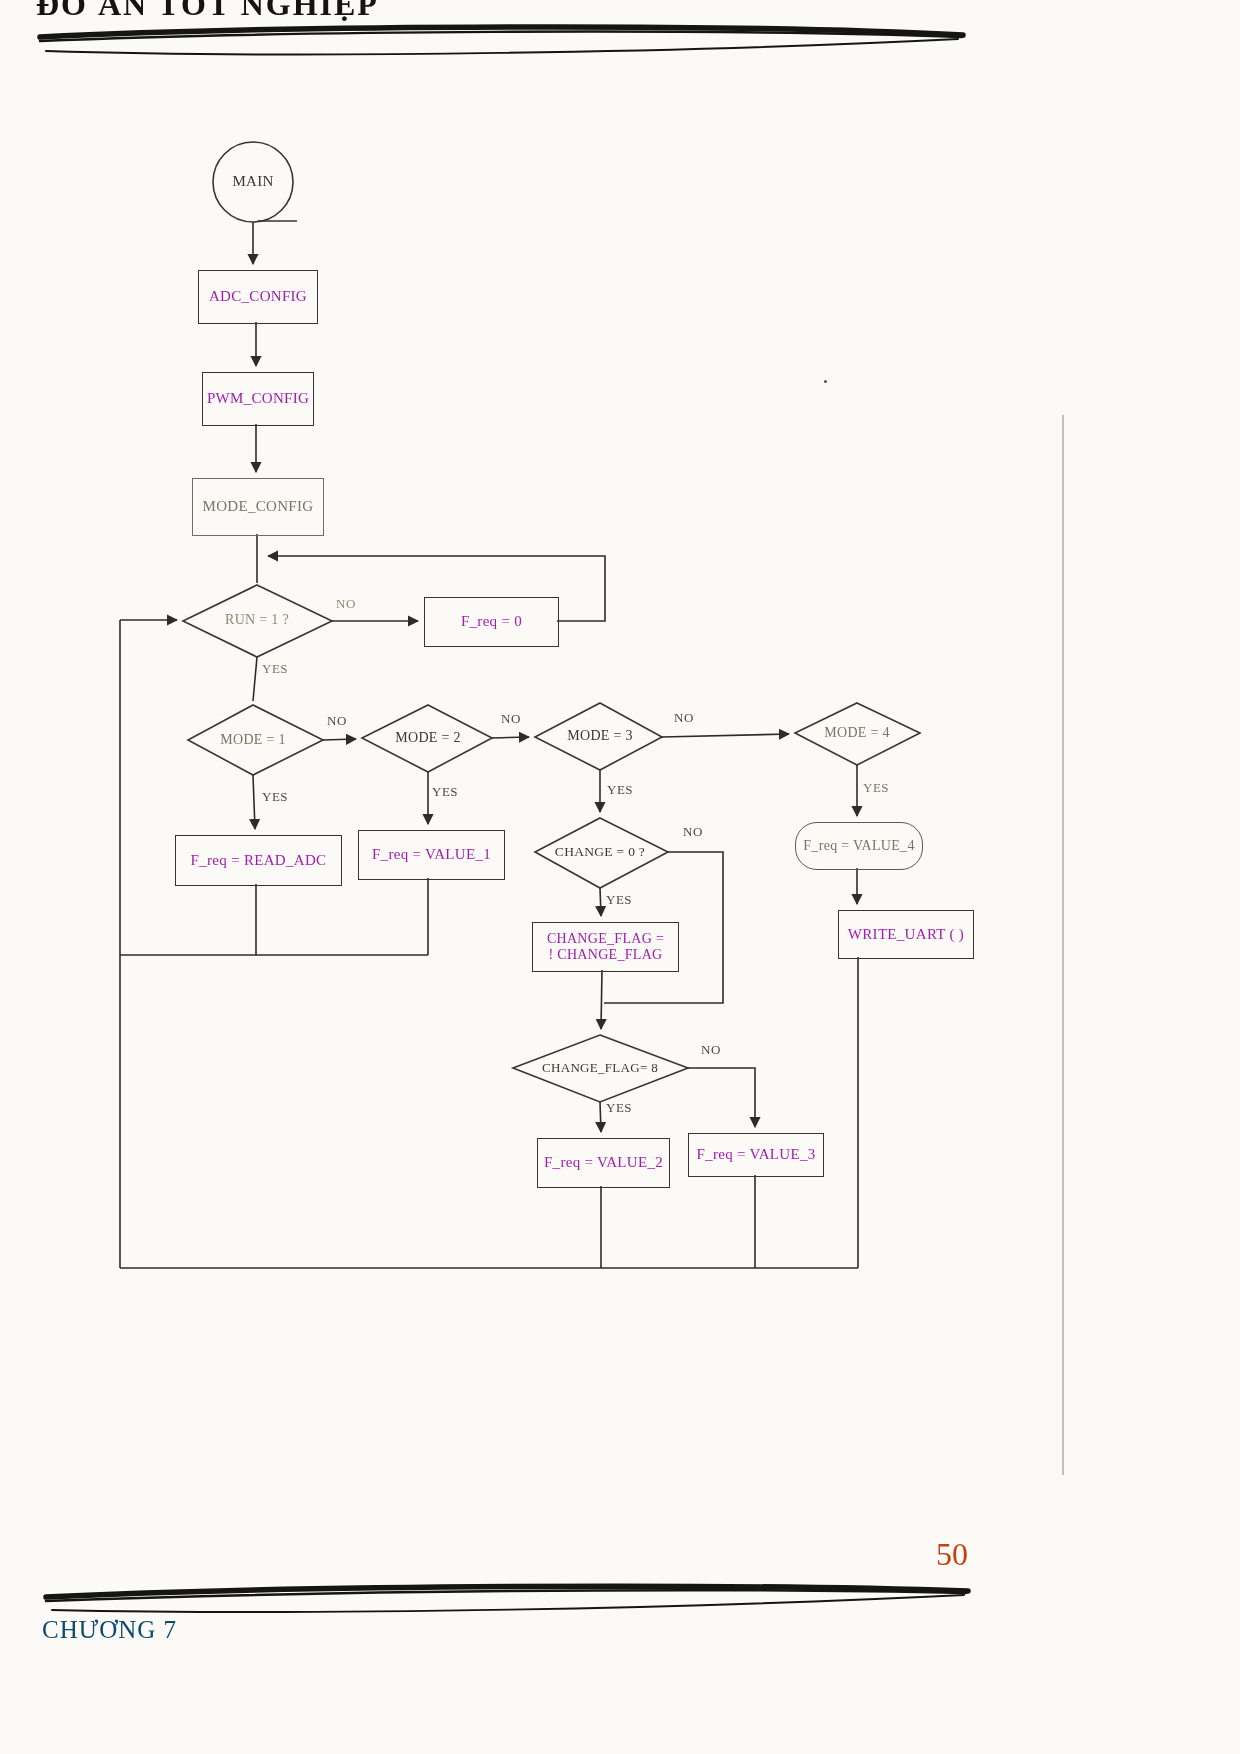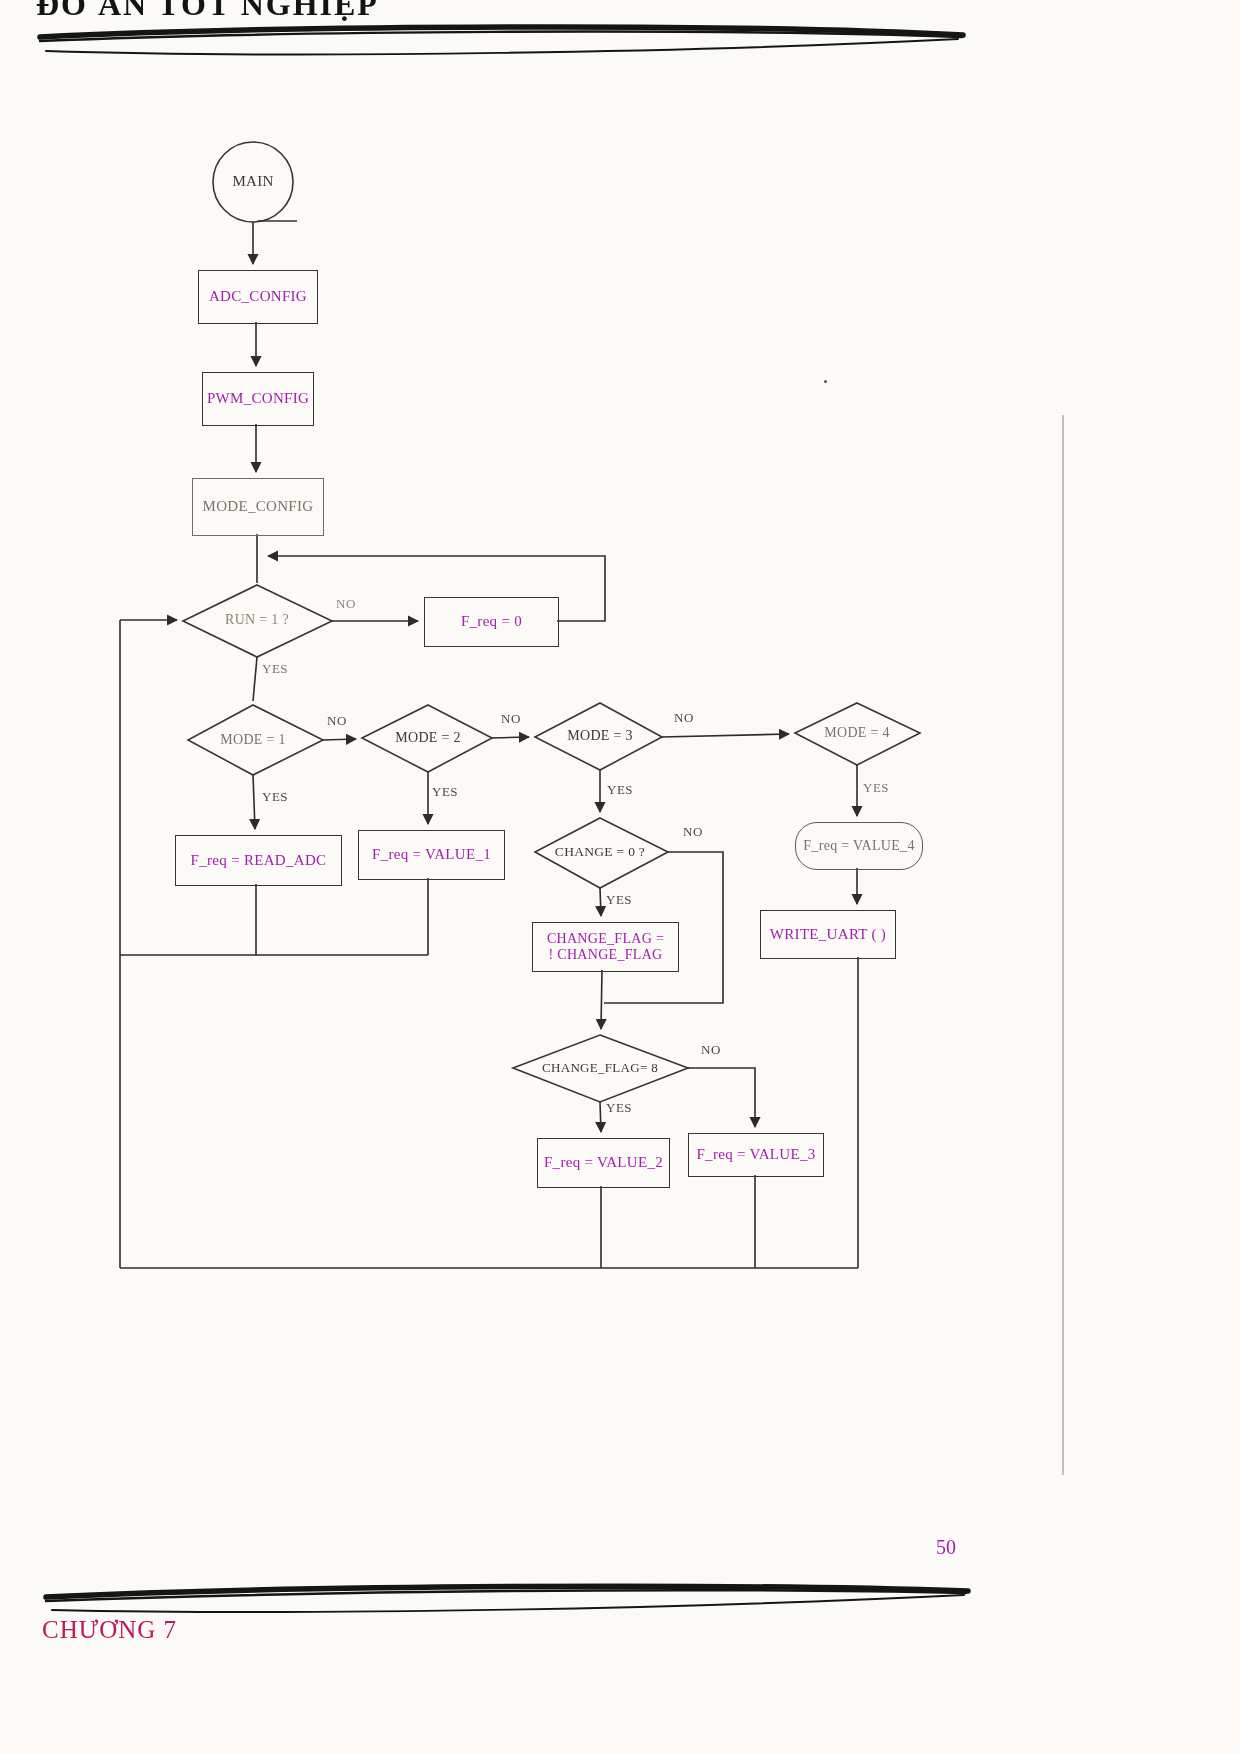--- a/index.html
+++ b/index.html
@@ -33,25 +33,25 @@
   .hdr{
     position:absolute;left:36px;top:-14px;
     font-size:32px;font-weight:bold;letter-spacing:2px;color:#141412;
   }
   .sect{
     position:absolute;left:34px;top:66px;
     font-size:25px;font-weight:bold;color:#1b1a17;letter-spacing:0.5px;
   }
   .chap{
     position:absolute;left:42px;top:1616px;
-    font-size:25px;color:#be185d;letter-spacing:1px;
+    font-size:25px;color:#0c4a6e;letter-spacing:1px;
   }
   .pgnum{
     position:absolute;left:936px;top:1536px;
-    font-size:20px;color:#a21caf;text-align:center;
+    font-size:32px;color:#c2410c;text-align:center;
   }
   .speck{position:absolute;width:3px;height:3px;border-radius:50%;background:#55524a;}
   svg{position:absolute;left:0;top:0;}
 </style>
 </head>
 <body>
 
 <div id="page">
 
   <svg width="1240" height="1754" viewBox="0 0 1240 1754">
@@ -143,21 +143,21 @@
     <span>CHANGE_FLAG =</span>
     <span>! CHANGE_FLAG</span>
   </div>
 
   <div class="box" style="left:537px;top:1138px;width:131px;height:48px;">F_req = VALUE_2</div>
 
   <div class="box" style="left:688px;top:1133px;width:134px;height:42px;">F_req = VALUE_3</div>
 
   <div class="box faded" style="left:795px;top:822px;width:126px;height:46px;font-size:14px;border-color:#5c594f;border-radius:22px;">F_req = VALUE_4</div>
 
-  <div class="box" style="left:760px;top:910px;width:134px;height:47px;font-family:Liberation Serif, serif;">WRITE_UART ( )</div>
+  <div class="box" style="left:838px;top:910px;width:134px;height:47px;font-family:Liberation Serif, serif;">WRITE_UART ( )</div>
 
   <div class="dtext faded2" style="left:197px;top:612px;width:120px;">RUN = 1 ?</div>
 
   <div class="dtext faded" style="left:193px;top:732px;width:120px;">MODE = 1</div>
 
   <div class="dtext" style="left:368px;top:730px;width:120px;">MODE = 2</div>
 
   <div class="dtext" style="left:540px;top:728px;width:120px;">MODE = 3</div>
 
   <div class="dtext faded" style="left:797px;top:725px;width:120px;">MODE = 4</div>

